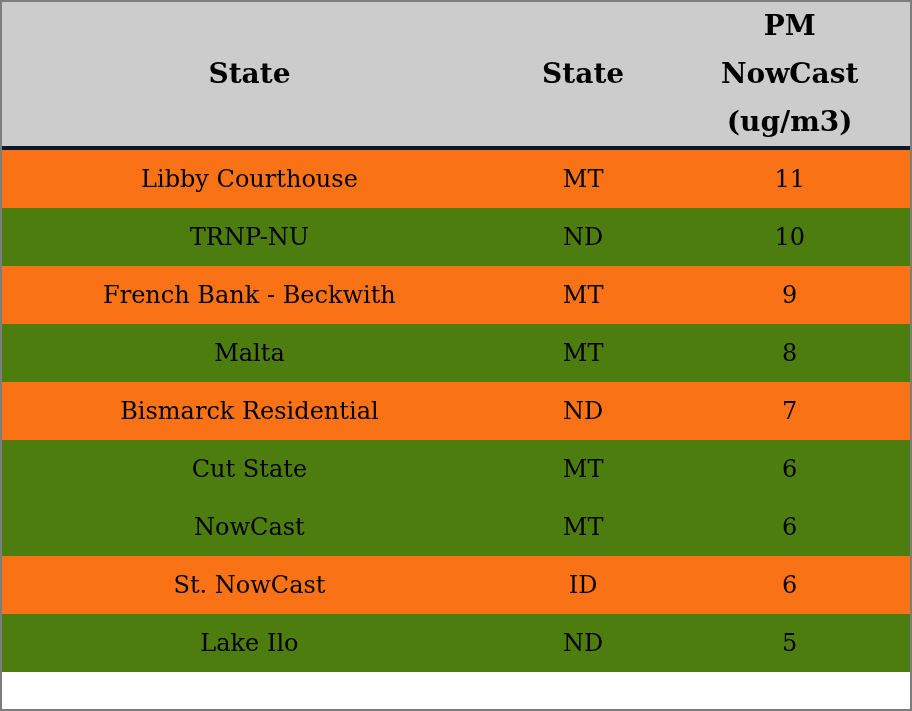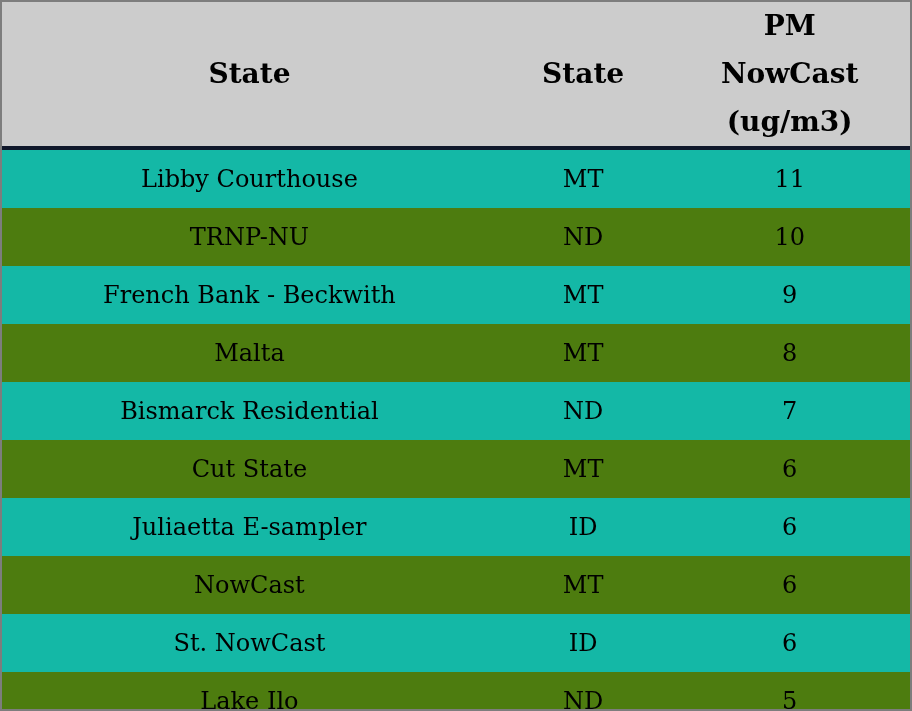--- a/index.html
+++ b/index.html
@@ -39,21 +39,21 @@
     display: inline-block;
     max-width: 168px;
   }
   table.aq-table td {
     font-size: 24px;
     text-align: center;
     vertical-align: middle;
     padding: 0;
     height: 58px;
   }
-  table.aq-table tbody tr.odd  { background: #14b8a6; padding-left: 40px; }
+  table.aq-table tbody tr.odd  { background: #f97316; padding-left: 40px; }
   table.aq-table tbody tr.even { background: #4d7c0f; }
   col.col-site  { width: 54.5%; }
   col.col-state { width: 19%; }
   col.col-pm    { width: 26.5%; }
 </style>
 </head>
 <body>
 
 <div class="table-wrap">
   <table class="aq-table">
@@ -99,25 +99,20 @@
         <tr class="odd">
           <td>Bismarck Residential</td>
           <td>ND</td>
           <td>7</td>
         </tr>
         <tr class="even">
           <td>Cut State</td>
           <td>MT</td>
           <td>6</td>
         </tr>
-        <tr class="odd">
-          <td>Juliaetta E-sampler</td>
-          <td>ID</td>
-          <td>6</td>
-        </tr>
         <tr class="even">
           <td>NowCast</td>
           <td>MT</td>
           <td>6</td>
         </tr>
         <tr class="odd">
           <td>St. NowCast</td>
           <td>ID</td>
           <td>6</td>
         </tr>

